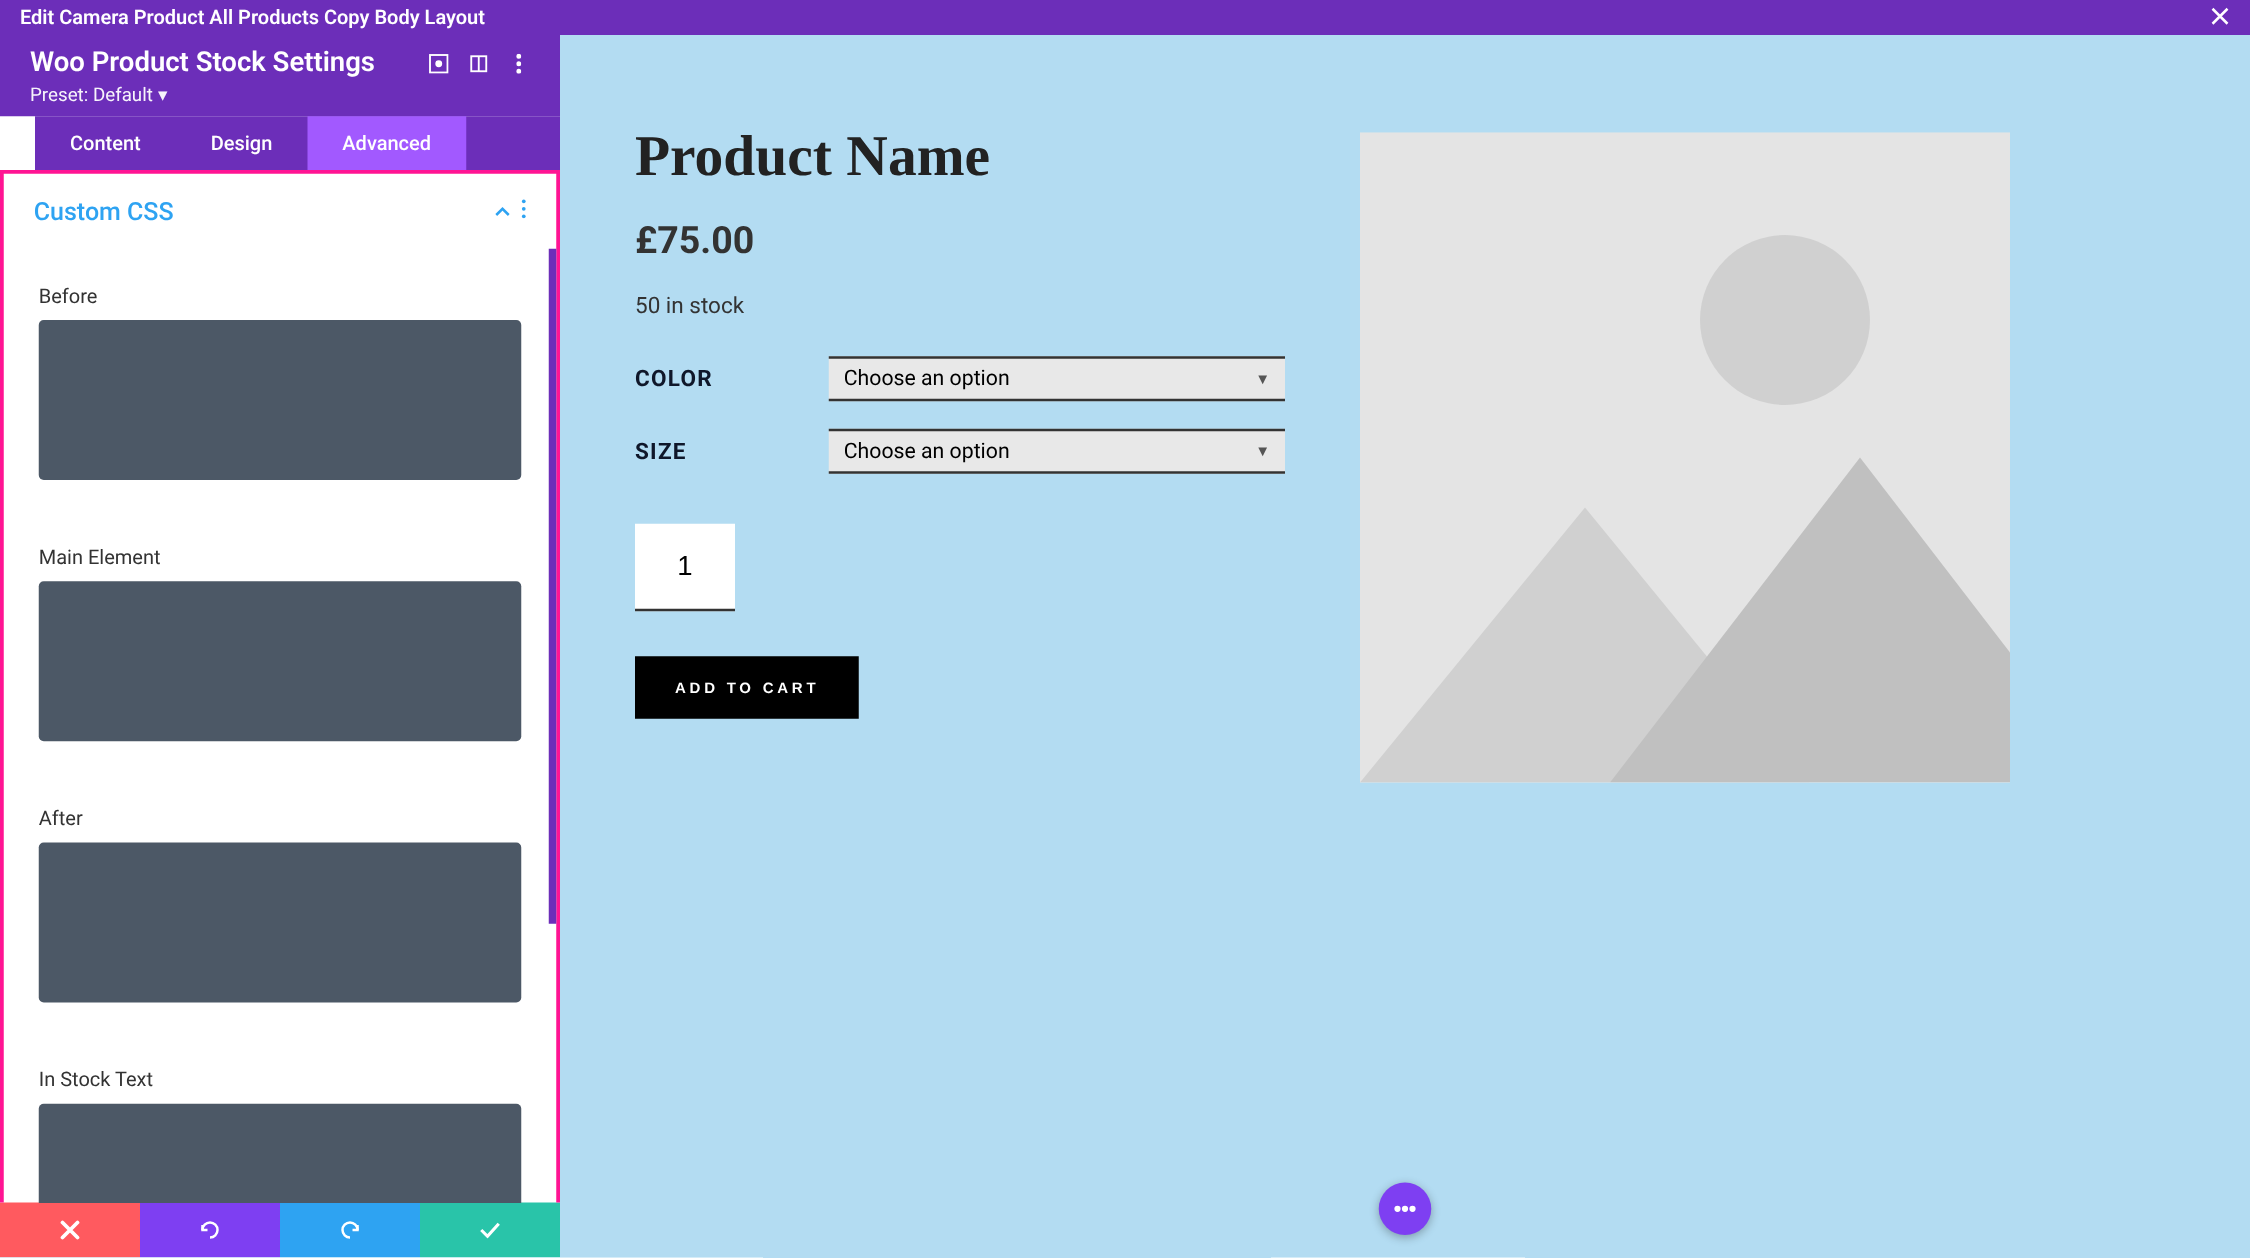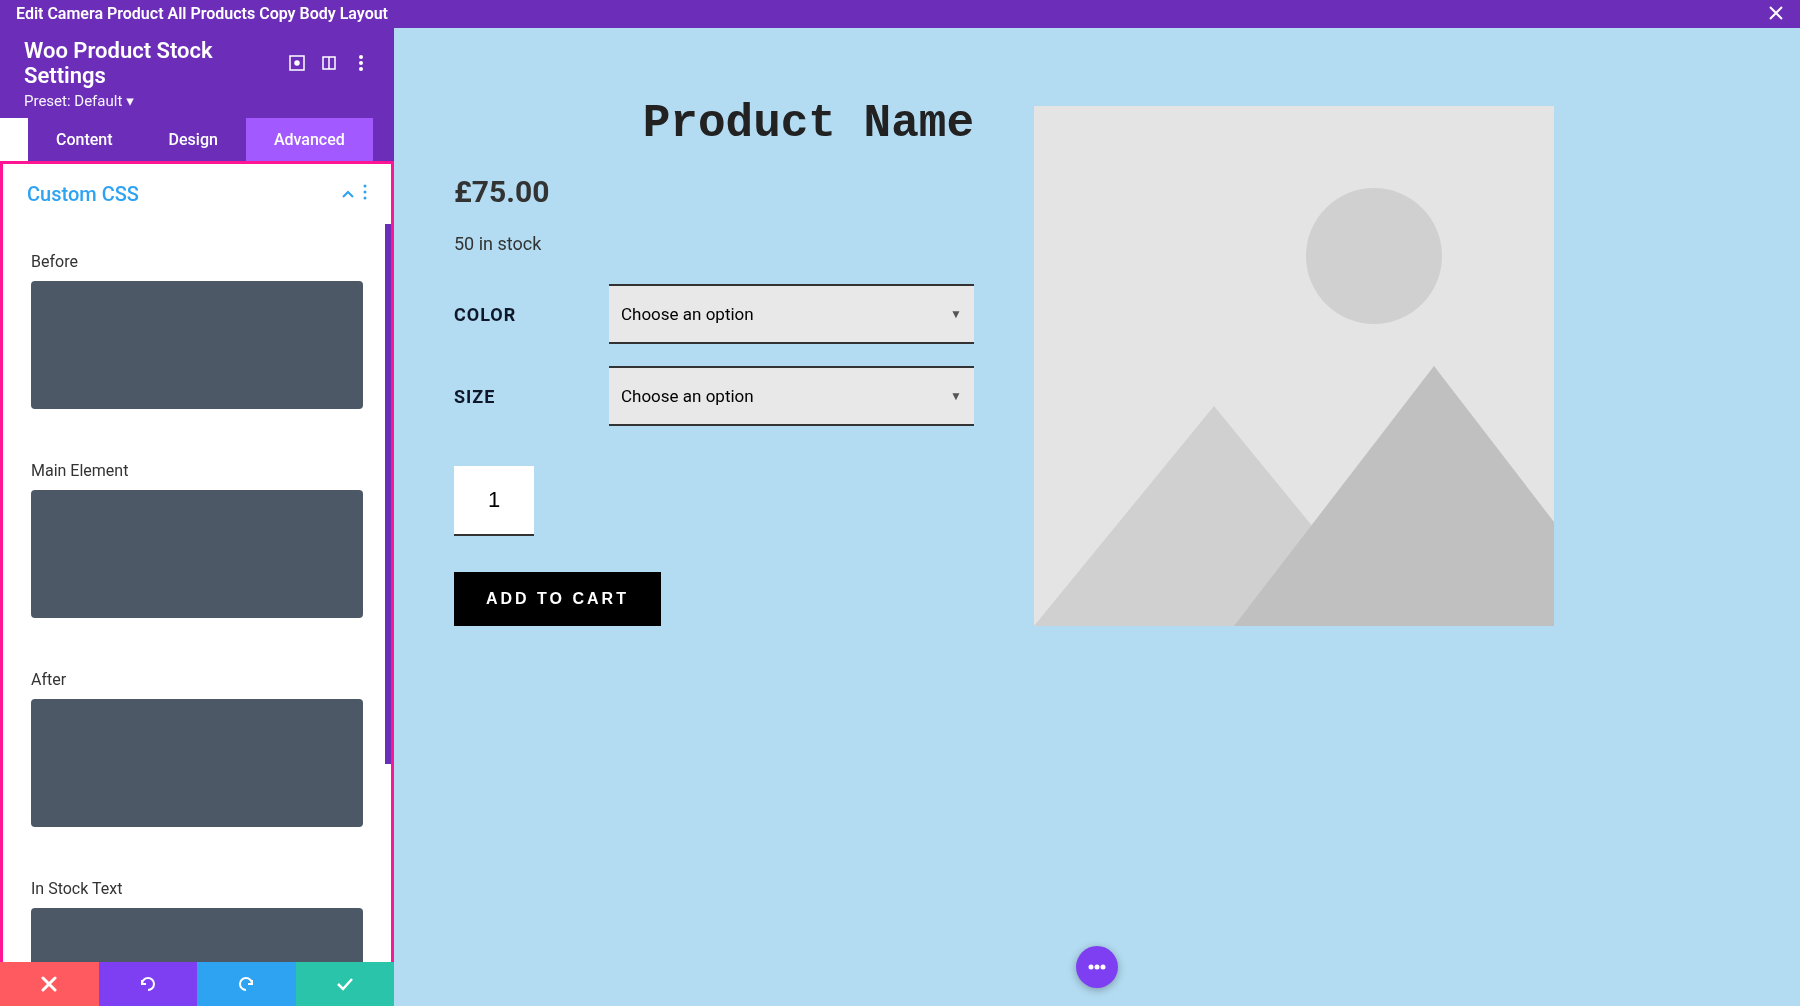--- a/index.html
+++ b/index.html
@@ -17,21 +17,21 @@
       font-size: 16px;
       padding: 4px 16px;
       display: flex;
       justify-content: space-between;
       align-items: flex-start;
       font-weight: 600;
     }
     .top-bar .close-icon { cursor: pointer; font-size: 20px; line-height: 1; }
     .main-area { display: flex; flex: 1; overflow: hidden; }
     .sidebar {
-      width: 394px;
+      width: 448px;
       background: white;
       display: flex;
       flex-direction: column;
       position: relative;
     }
     .sidebar-header {
       background: #6c2eb9;
       color: white;
       padding: 10px 24px 8px;
     }
@@ -133,26 +133,25 @@
     .preview {
       flex: 1;
       background: #b3dcf2;
       position: relative;
       padding: 70px 60px;
       display: flex;
       gap: 60px;
     }
     .product-left { width: 520px; }
     .product-title {
-      font-family: Liberation Mono, monospace;
+      font-family: Liberation Serif, serif;
       font-size: 46px;
       font-weight: 800;
       color: #222;
       margin-bottom: 24px;
-      text-align: right;
     }
     .product-price {
       font-size: 30px;
       font-weight: 700;
       color: #333;
       margin-bottom: 24px;
     }
     .product-stock {
       font-size: 18px;
       color: #333;
@@ -176,21 +175,21 @@
       letter-spacing: 1px;
       color: #0f172a;
     }
     .variant-select {
       flex: 1;
       position: relative;
     }
     .variant-select-box {
       border-top: 2px solid #333;
       border-bottom: 2px solid #333;
-      padding: 18px 12px;
+      padding: 6px 12px;
       font-size: 17px;
       display: flex;
       justify-content: space-between;
       align-items: center;
       background: #e8e8e8;
       cursor: pointer;
     }
     .variant-select-box .dropdown-icon { font-size: 12px; color: #555; }
     .qty-input {
       width: 80px;
@@ -201,21 +200,21 @@
       text-align: center;
       font-size: 22px;
       margin-top: 18px;
       margin-bottom: 36px;
     }
     .add-cart-btn {
       background: #000;
       color: white;
       border: none;
       padding: 18px 32px;
-      font-size: 16px;
+      font-size: 12px;
       font-weight: 600;
       letter-spacing: 3px;
       cursor: pointer;
     }
     .product-right {
       width: 520px;
       height: 520px;
       background: #e4e4e4;
       position: relative;
       overflow: hidden;

